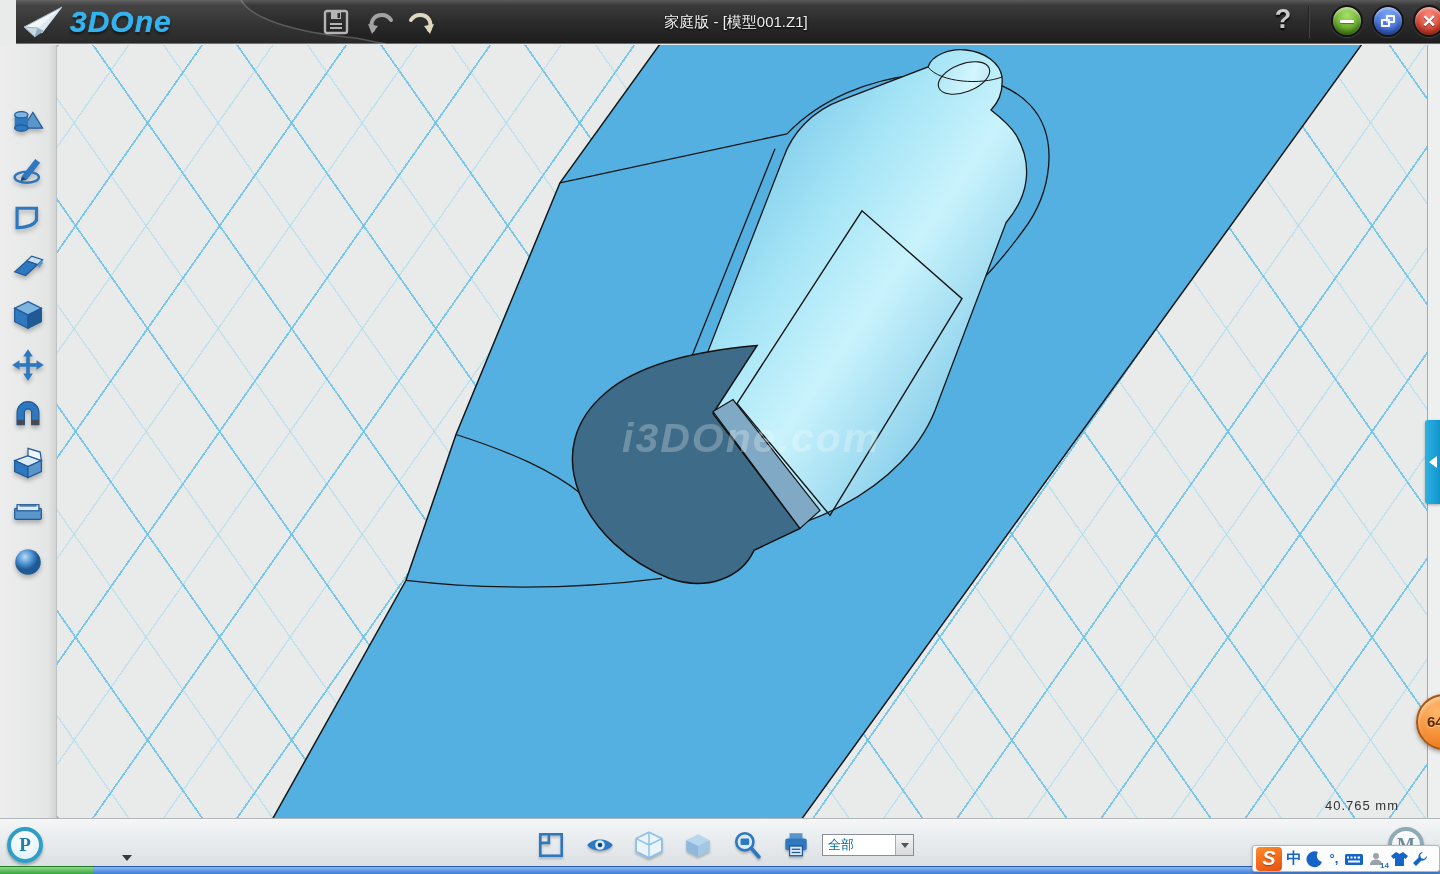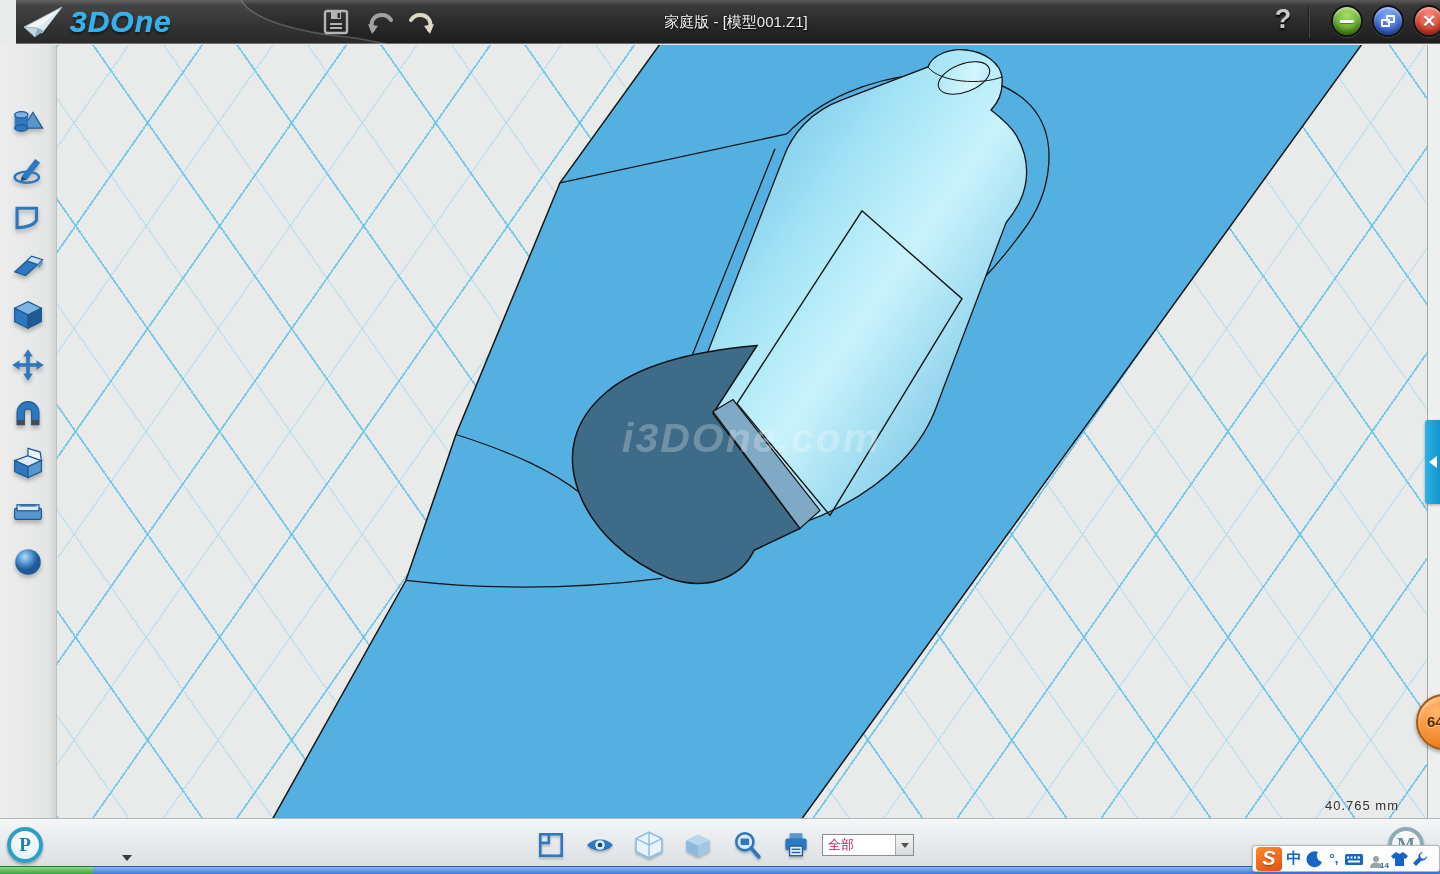--- a/index.html
+++ b/index.html
@@ -83,37 +83,37 @@
     font-family:"Liberation Serif", serif; cursor:pointer;
     box-shadow:inset 0 2px 3px rgba(255,255,255,.8), 0 2px 3px rgba(0,0,0,.3); }
   .badge-p { left:7px; border:4px solid #2f9ec6; color:#1d7fae;
     background:radial-gradient(circle at 50% 35%,#ffffff,#d8eef6); }
   .badge-m { left:1388px; border:4px solid #8fa9b5; color:#6d8d9c;
     background:radial-gradient(circle at 50% 35%,#ffffff,#dfe9ed); }
   .p-caret { position:absolute; left:122px; top:36px; width:0; height:0; cursor:pointer;
     border-left:5px solid transparent; border-right:5px solid transparent; border-top:6px solid #3a3a3a; }
   .combo { position:absolute; left:822px; top:15px; width:92px; height:22px; background:#fff;
     border:1px solid #8a8f93; display:flex; cursor:pointer; }
-  .combo-value { flex:1; font-size:13px; color:#be185d; line-height:20px; padding-left:5px; }
+  .combo-value { flex:1; font-size:13px; color:#0369a1; line-height:20px; padding-left:5px; }
   .combo-btn { width:18px; background:linear-gradient(180deg,#f4f4f4,#d8dadc); border-left:1px solid #a8acaf;
     display:flex; align-items:center; justify-content:center; }
   .combo-arrow { width:0; height:0; border-left:4px solid transparent; border-right:4px solid transparent;
     border-top:5px solid #555; }
 
   
   .ime-bar { position:absolute; left:1252px; top:845px; width:188px; height:27px; background:#fdfdfd;
     border:1px solid #b2b8bb; border-radius:3px; box-shadow:0 1px 3px rgba(0,0,0,.25);
     display:flex; align-items:center; z-index:40; padding:0 3px; gap:2px; }
   .ime-item { height:22px; display:flex; align-items:center; justify-content:center; cursor:pointer; }
   .ime-logo { width:26px; font-weight:800; font-size:20px; font-style:italic; color:#fff;
     background:linear-gradient(160deg,#ff8a2a,#e8500f); border-radius:4px; height:24px;
     text-shadow:0 1px 1px rgba(0,0,0,.35); }
   .ime-lang { width:20px; color:#1565c8; font-weight:bold; font-size:15px; }
   .ime-punct { width:16px; color:#1565c8; font-weight:bold; font-size:13px; }
-  .ime-user { width:22px; position:relative;align-items:flex-end; }
+  .ime-user { width:22px; position:relative; }
   .ime-user-badge { position:absolute; right:-1px; bottom:0px; font-size:8px; color:#2a6db8; font-weight:bold; }
 
   
   .bottom-strip { position:absolute; left:0; top:866px; width:1440px; height:8px; z-index:35; }
   .strip-green { position:absolute; left:0; top:0; width:93px; height:8px;
     background:linear-gradient(180deg,#8fd98a,#3aa43e); border-top:1px solid #1f7a26; }
   .strip-blue { position:absolute; left:93px; top:0; width:1347px; height:8px;
     background:linear-gradient(180deg,#8ab8f2,#3f7cd8); border-top:1px solid #2858a8; }
 </style>
 </head>

